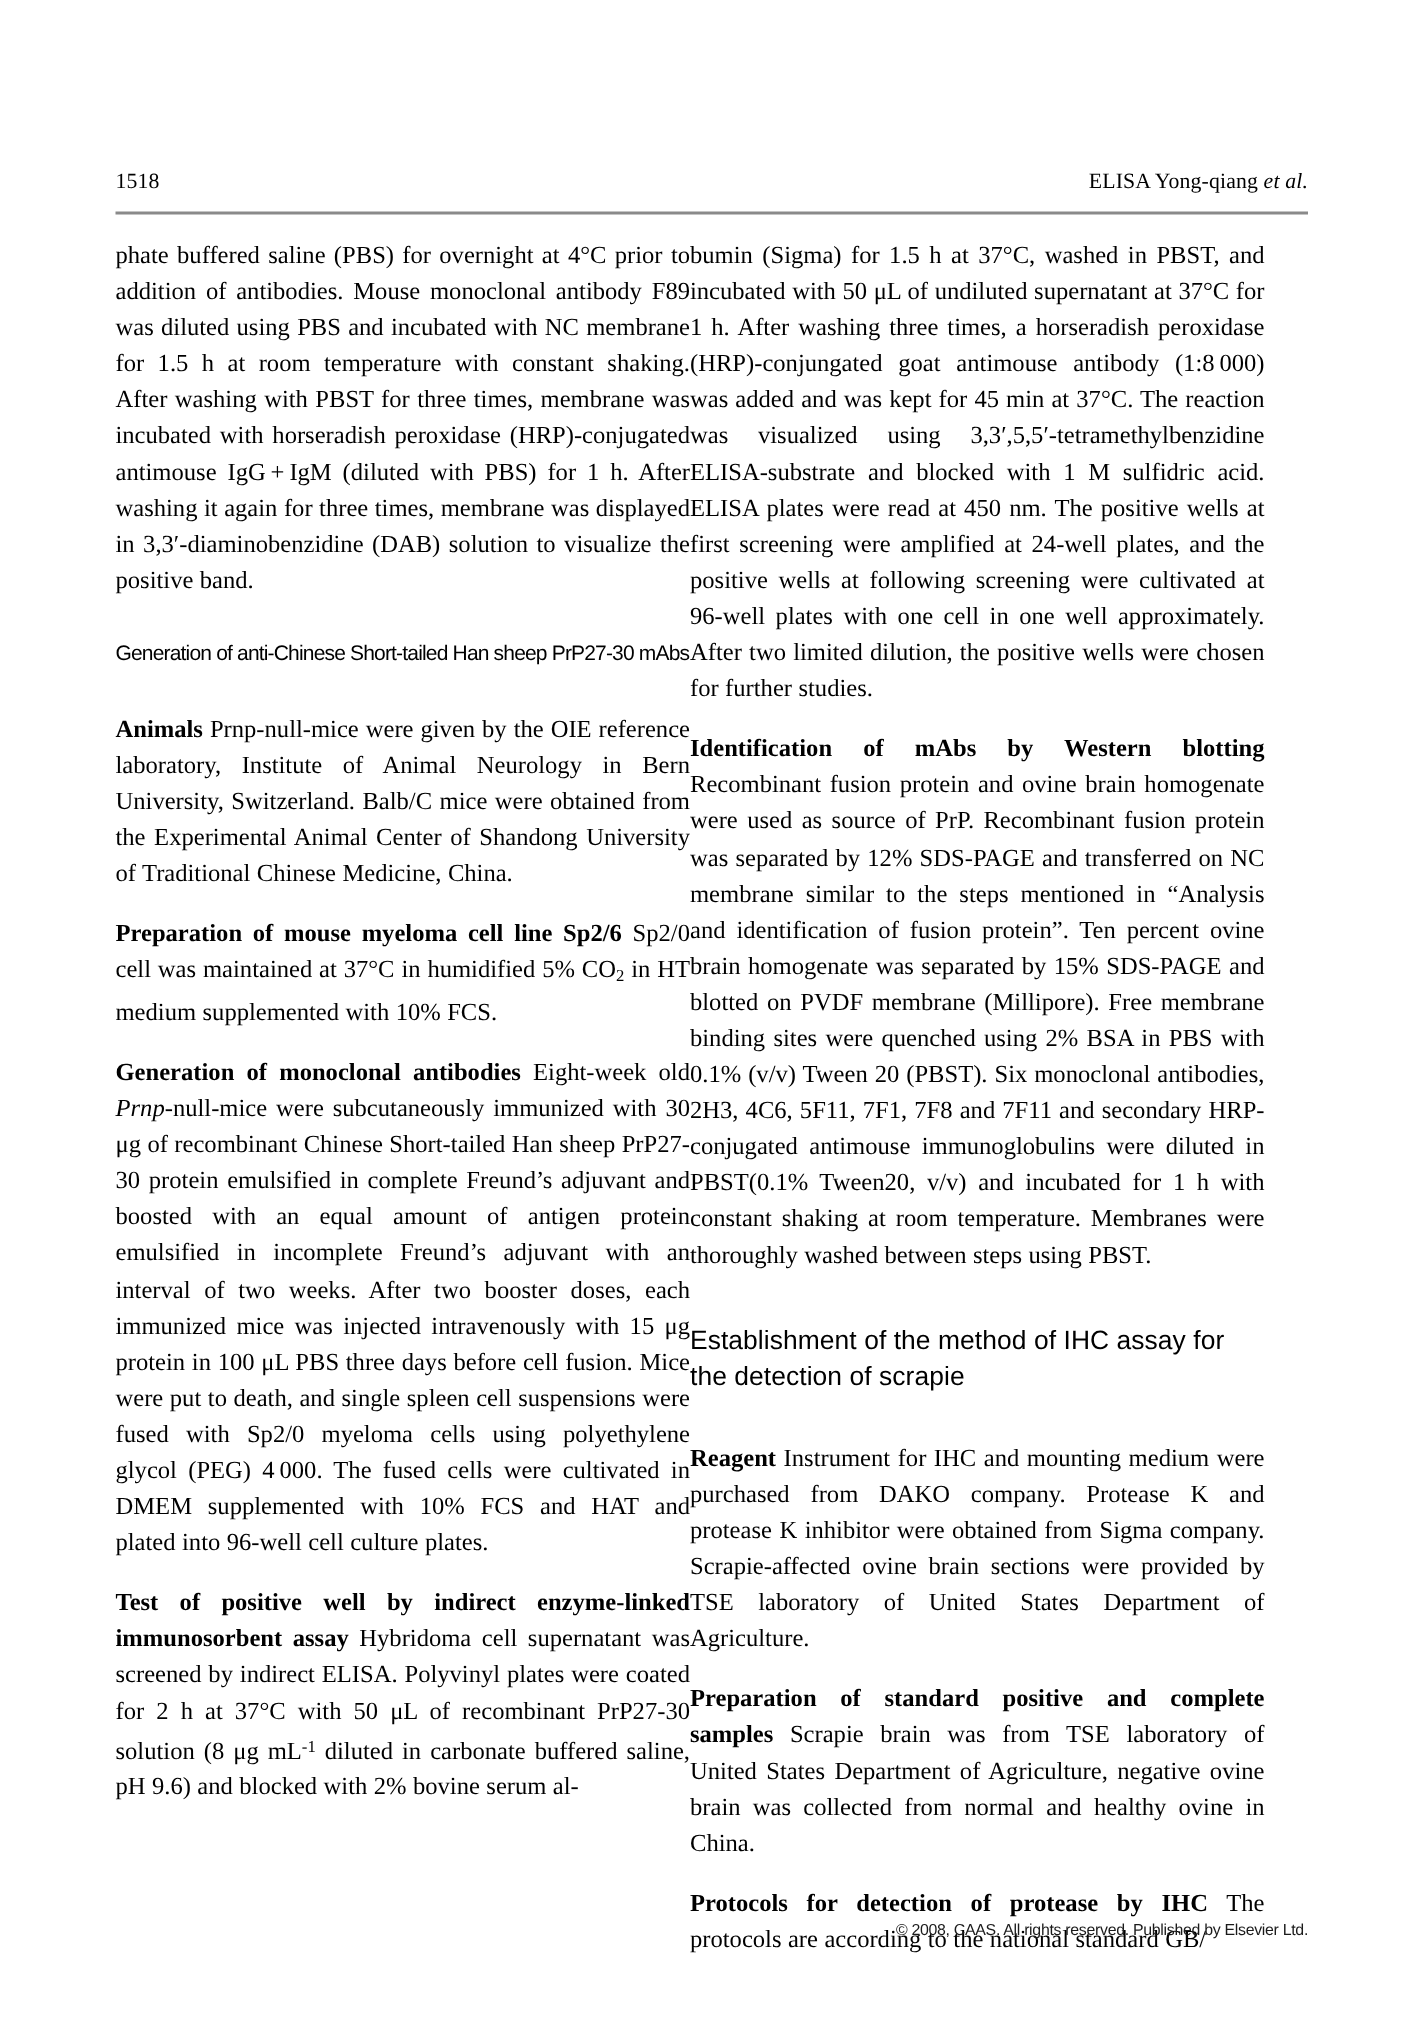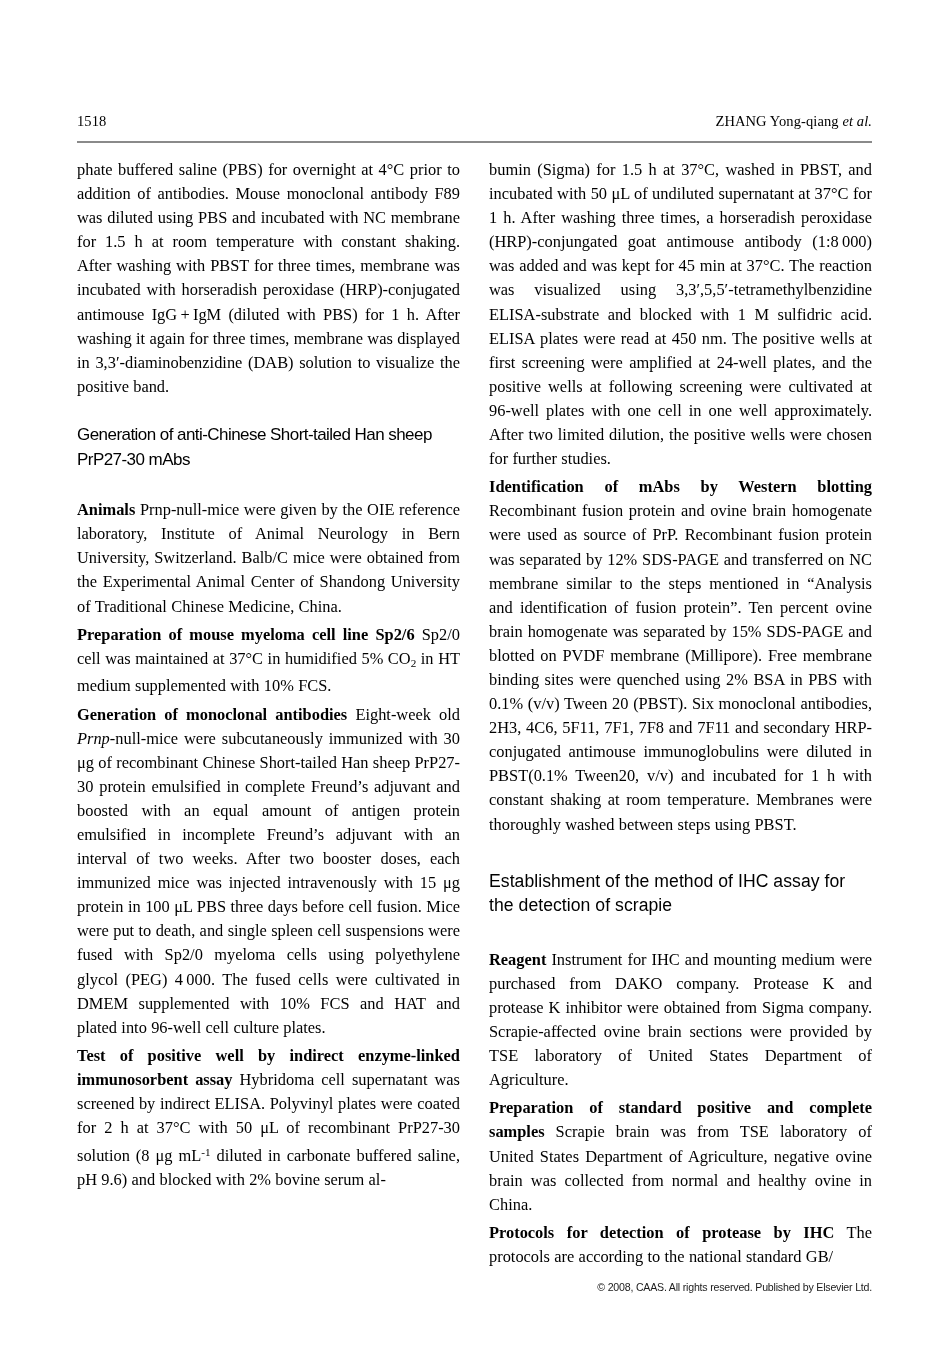--- a/index.html
+++ b/index.html
@@ -57,51 +57,50 @@
     background: #8a8a8a;
   }
 
   
   .columns {
     position: absolute;
     left: 77px;
     top: 158px;
     width: 795px;
     display: flex;
-    gap: 29px;
   }
   .col {
     width: 383px;
   }
 
   p.body {
     margin: 0;
     font-size: 16.4px;
     line-height: 24.1px;
     text-align: justify;
     text-justify: inter-word;
     word-spacing: 0.2px;
     hyphens: none;
   }
   p.body + p.body {
-    margin-top: 4px;
+    margin-top: 16px;
   }
   .runin {
     font-weight: bold;
   }
   .it { font-style: italic; }
   sub { font-size: 0.68em; vertical-align: -0.24em; }
   sup { font-size: 0.68em; vertical-align: 0.42em; }
 
   
   h2.section {
     margin: 0;
     font-family: "Liberation Sans", "DejaVu Sans", sans-serif;
     font-weight: normal;
-    font-size: 17px;
+    font-size: 14px;
     line-height: 24.6px;
     letter-spacing: -0.55px;
     text-align: left;
     color: #000;
   }
   h2.section.wide {
     letter-spacing: 0.05px;
     font-size: 17.6px;
   }
   .sp-before-head { height: 24px; }
@@ -123,21 +122,21 @@
   }
 </style>
 </head>
 <body>
 
 <div class="page">
 
   <div class="header">
     <div class="header-inner">
       <span class="folio">1518</span>
-      <span class="running-title"><span>ZHANG Yong-qiang</span> <span class="etal">et al.</span></span>
+      <span class="running-title"><span>ELISA Yong-qiang</span> <span class="etal">et al.</span></span>
     </div>
   </div>
   <div class="header-rule"></div>
 
   <div class="columns">
 
     <div class="col">
 
       <p class="body">phate buffered saline (PBS) for overnight at 4°C prior to addition of antibodies.  Mouse monoclonal antibody F89 was diluted using PBS and incubated with NC membrane for 1.5 h at room temperature with constant shaking.  After washing with PBST for three times, membrane was incubated with horseradish peroxidase (HRP)-conjugated antimouse IgG + IgM (diluted with PBS) for 1 h.  After washing it again for three times, membrane was displayed in 3,3′-diaminobenzidine (DAB) solution to visualize the positive band.</p>
 

